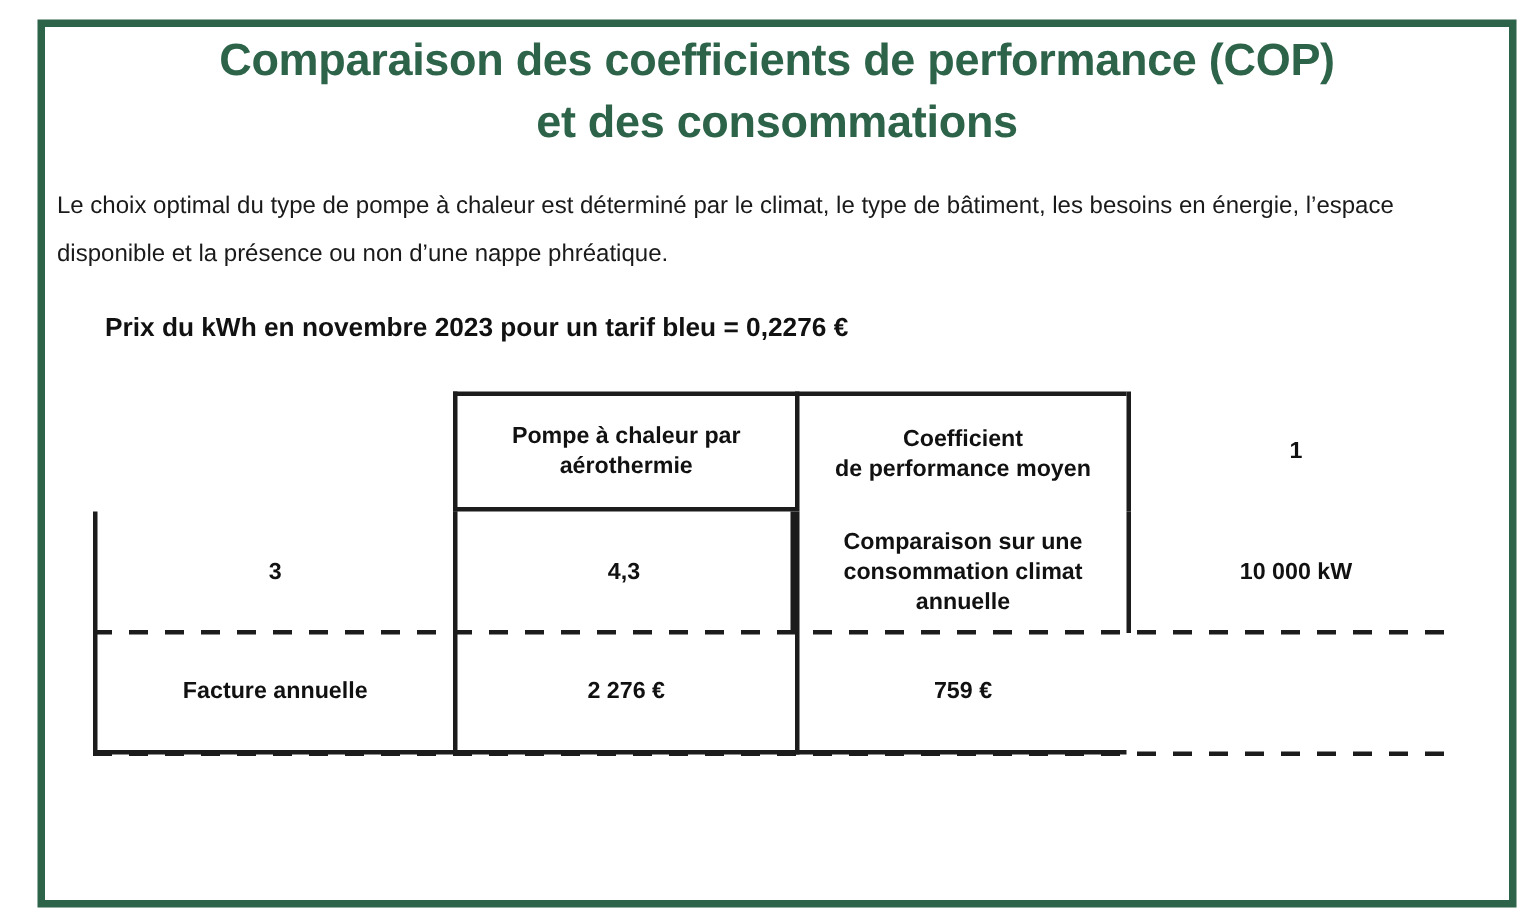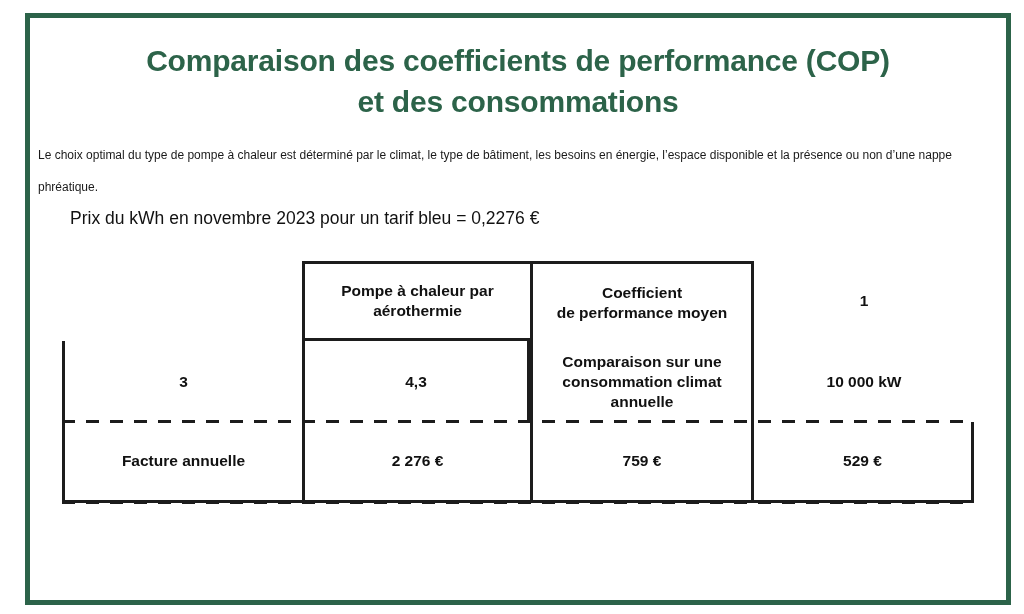--- a/index.html
+++ b/index.html
@@ -16,37 +16,36 @@
     color:var(--ink);
   }
   .frame{
     position:absolute;left:25px;top:13px;
     width:986px;height:592px;
     border:5px solid var(--green);
     box-sizing:border-box;
     background:#ffffff;
   }
   .title{
-    position:absolute;left:25px;top:40px;width:986px;
+    position:absolute;left:25px;top:20px;width:986px;
     text-align:center;
     font-size:30px;font-weight:bold;
     line-height:41px;
     color:var(--green);
     white-space:pre-line;
     letter-spacing:-0.2px;
   }
   .intro{
     position:absolute;left:38px;top:122px;width:955px;
-    font-size:12px;line-height:31.5px;
+    font-size:16px;line-height:31.5px;
     color:var(--ink);
-    margin-top:18px;
   }
   .price-note{
     position:absolute;left:70px;top:208px;
-    font-size:17.5px;font-weight:normal;
+    font-size:17.5px;font-weight:bold;
     color:#111111;
   }
   .cop-table{
     position:absolute;left:62px;top:261px;
     width:912px;height:318px;
   }
   .grid{
     display:grid;
     grid-template-columns:240px 228px 221px 223px;
     grid-template-rows:80px 81px 81px 76px;
@@ -100,18 +99,17 @@
     <div class="cell bL bR">4,3</div>
 
     <div class="cell bL">Comparaison sur une
 consommation climat
 annuelle</div>
     <div class="cell bL">10 000 kW</div>
 
     <div class="cell bL bB">Facture annuelle</div>
     <div class="cell bL bB">2 276 €</div>
     <div class="cell bL bB">759 €</div>
-    <div class="cell bL bB bR">529 €</div>
   </div>
 
   <div class="dash d1"></div>
   <div class="dash d2"></div>
 </div>
 
 </body></html>

